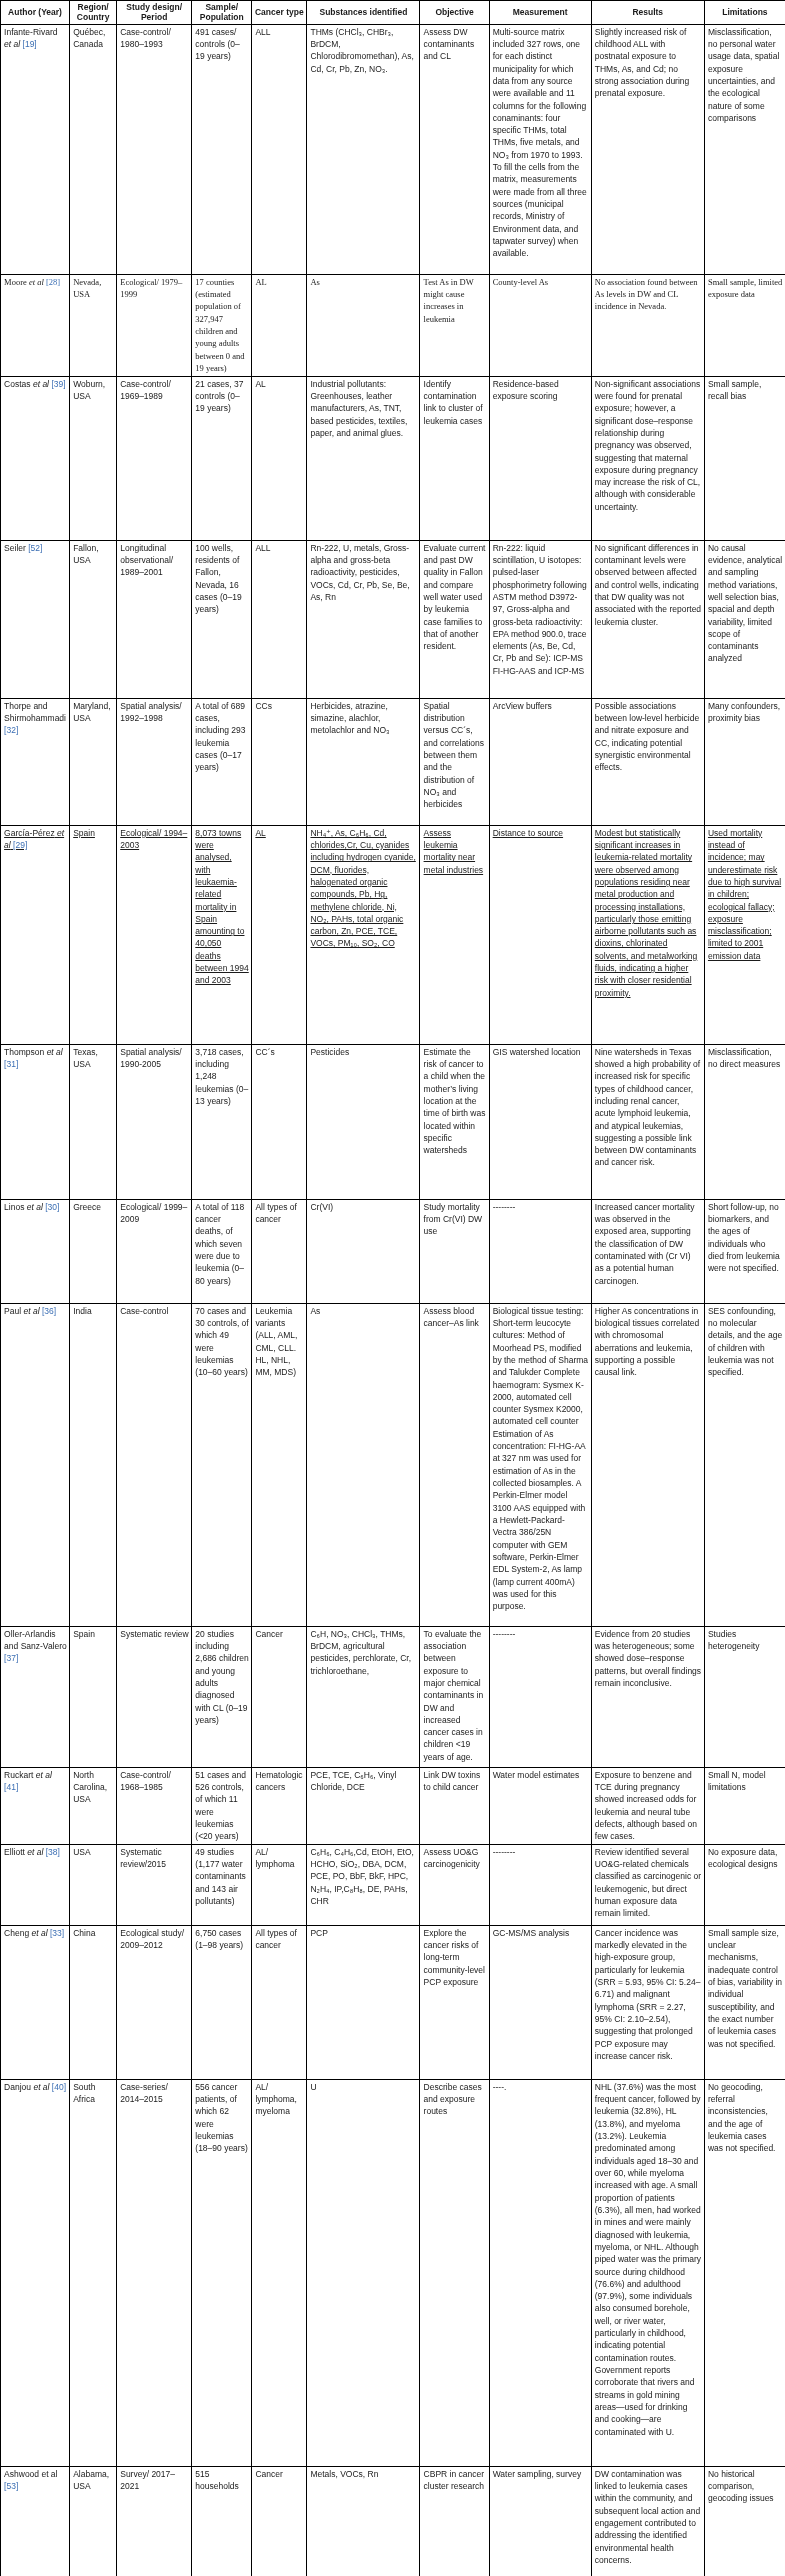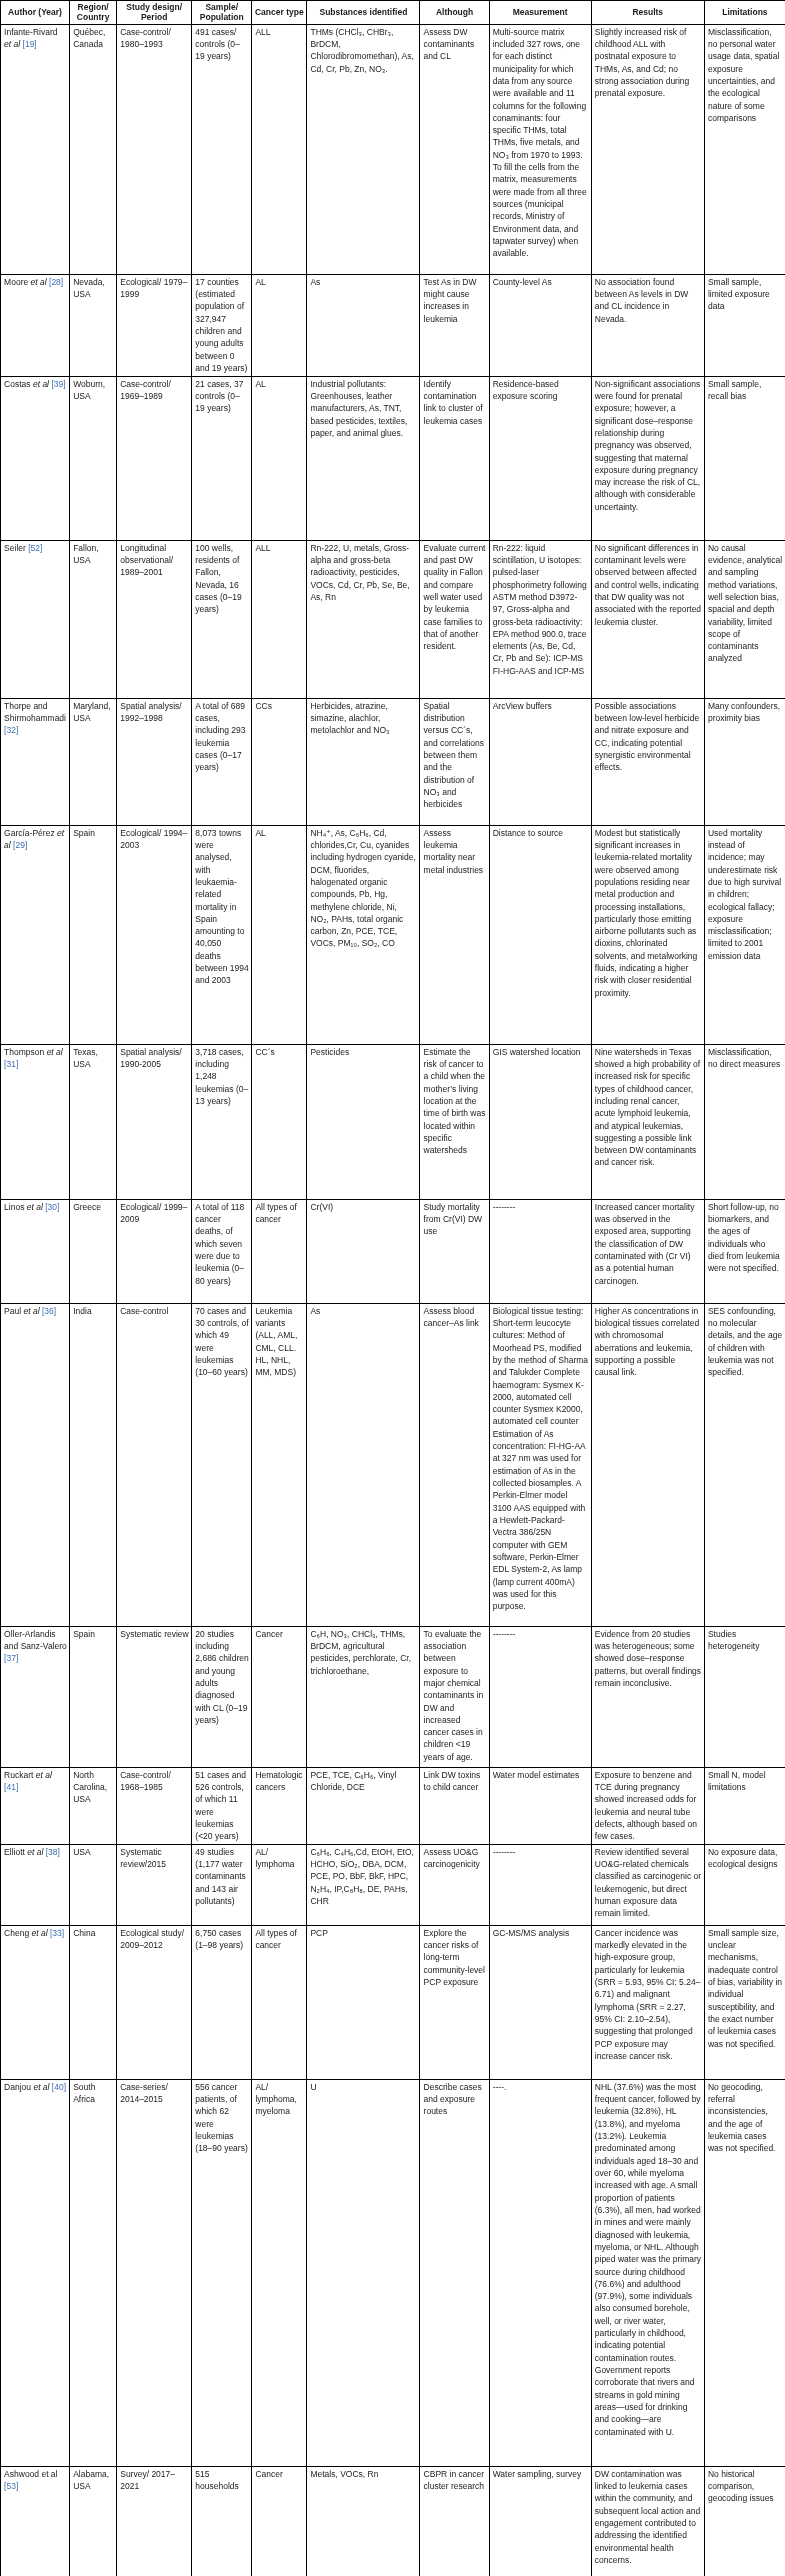--- a/index.html
+++ b/index.html
@@ -49,21 +49,21 @@
       <col style="width:81px">
     </colgroup>
     <thead>
       <tr style="height:21.6px">
         <th>Author (Year)</th>
         <th>Region/ Country</th>
         <th>Study design/ Period</th>
         <th>Sample/ Population</th>
         <th>Cancer type</th>
         <th>Substances identified</th>
-        <th>Although</th>
+        <th>Objective</th>
         <th>Measurement</th>
         <th>Results</th>
         <th>Limitations</th>
       </tr>
     </thead>
     <tbody id="table-body">
         <tr style="height: 250px;">
     <td>
       <span>Infante-Rivard</span>
       <span class="etal">et al</span>
@@ -72,21 +72,21 @@
     <td>Québec, Canada</td>
     <td>Case-control/ 1980–1993</td>
     <td>491 cases/ controls (0–19 years)</td>
     <td>ALL</td>
     <td>THMs (CHCl₃, CHBr₃, BrDCM, Chlorodibromomethan), As, Cd, Cr, Pb, Zn, NO₃.</td>
     <td>Assess DW contaminants and CL</td>
     <td>Multi-source matrix included 327 rows, one for each distinct municipality for which data from any source were available and 11 columns for the following conaminants: four specific THMs, total THMs, five metals, and NO₃ from 1970 to 1993. To fill the cells from the matrix, measurements were made from all three sources (municipal records, Ministry of Environment data, and tapwater survey) when available.</td>
     <td>Slightly increased risk of childhood ALL with postnatal exposure to THMs, As, and Cd; no strong association during prenatal exposure.</td>
     <td>Misclassification, no personal water usage data, spatial exposure uncertainties, and the ecological nature of some comparisons</td>
   </tr>
-        <tr style="height: 102px;">
+        <tr style="height: 102px; font-family: Liberation Serif, serif;">
     <td>
       <span>Moore</span>
       <span class="etal">et al</span>
       <span class="ref">[28]</span>
     </td>
     <td>Nevada, USA</td>
     <td>Ecological/ 1979–1999</td>
     <td>17 counties (estimated population of 327,947 children and young adults between 0 and 19 years)</td>
     <td>AL</td>
     <td>As</td>
@@ -136,21 +136,21 @@
     <td>Maryland, USA</td>
     <td>Spatial analysis/ 1992–1998</td>
     <td>A total of 689 cases, including 293 leukemia cases (0–17 years)</td>
     <td>CCs</td>
     <td>Herbicides, atrazine, simazine, alachlor, metolachlor and NO₃</td>
     <td>Spatial distribution versus CC´s, and correlations between them and the distribution of NO₃ and herbicides</td>
     <td>ArcView buffers</td>
     <td>Possible associations between low-level herbicide and nitrate exposure and CC, indicating potential synergistic environmental effects.</td>
     <td>Many confounders, proximity bias</td>
   </tr>
-        <tr style="height: 219px;">
+        <tr style="height: 219px; text-decoration: underline;">
     <td>
       <span>García-Pérez</span>
       <span class="etal">et al</span>
       <span class="ref">[29]</span>
     </td>
     <td>Spain</td>
     <td>Ecological/ 1994–2003</td>
     <td>8,073 towns were analysed, with leukaemia-related mortality in Spain amounting to 40,050 deaths between 1994 and 2003</td>
     <td>AL</td>
     <td>NH₄⁺, As, C₆H₆, Cd, chlorides,Cr, Cu, cyanides including hydrogen cyanide, DCM, fluorides, halogenated organic compounds, Pb, Hg, methylene chloride, Ni, NO₂, PAHs, total organic carbon, Zn, PCE, TCE, VOCs, PM₁₀, SO₂, CO</td>

